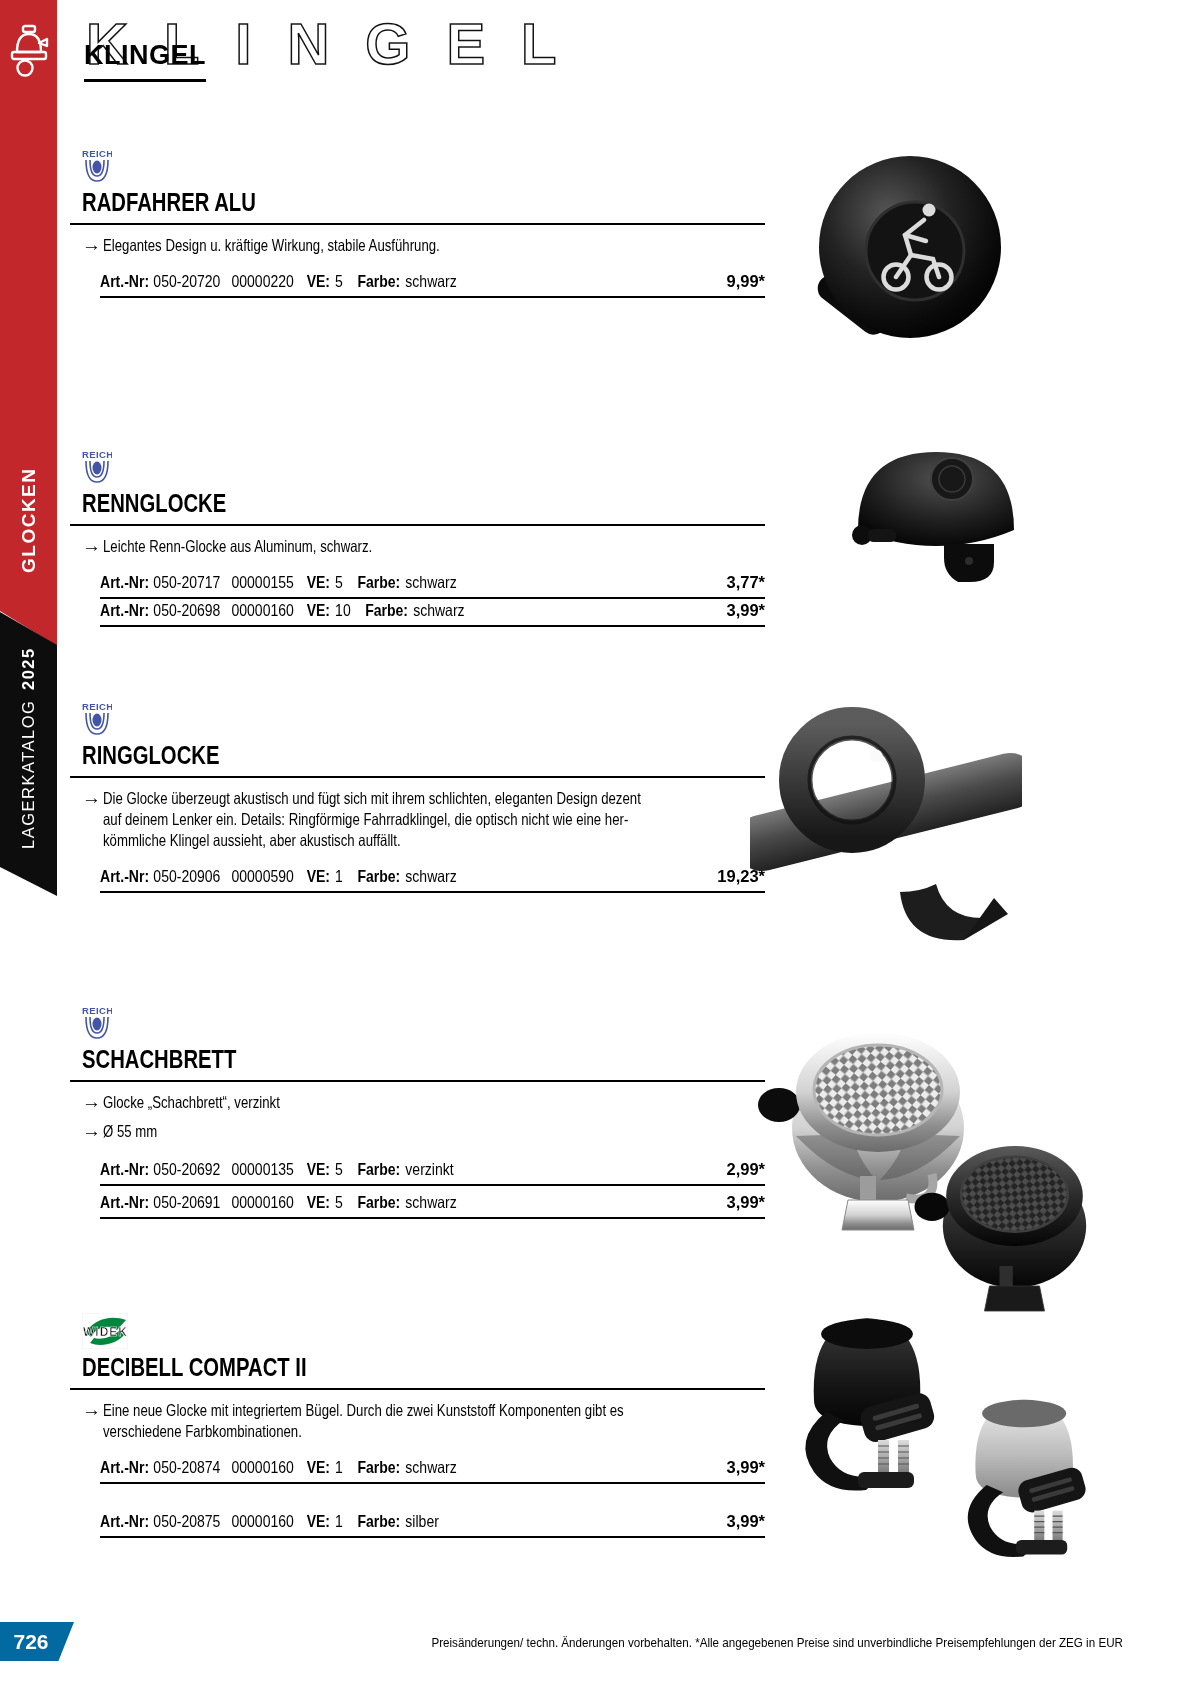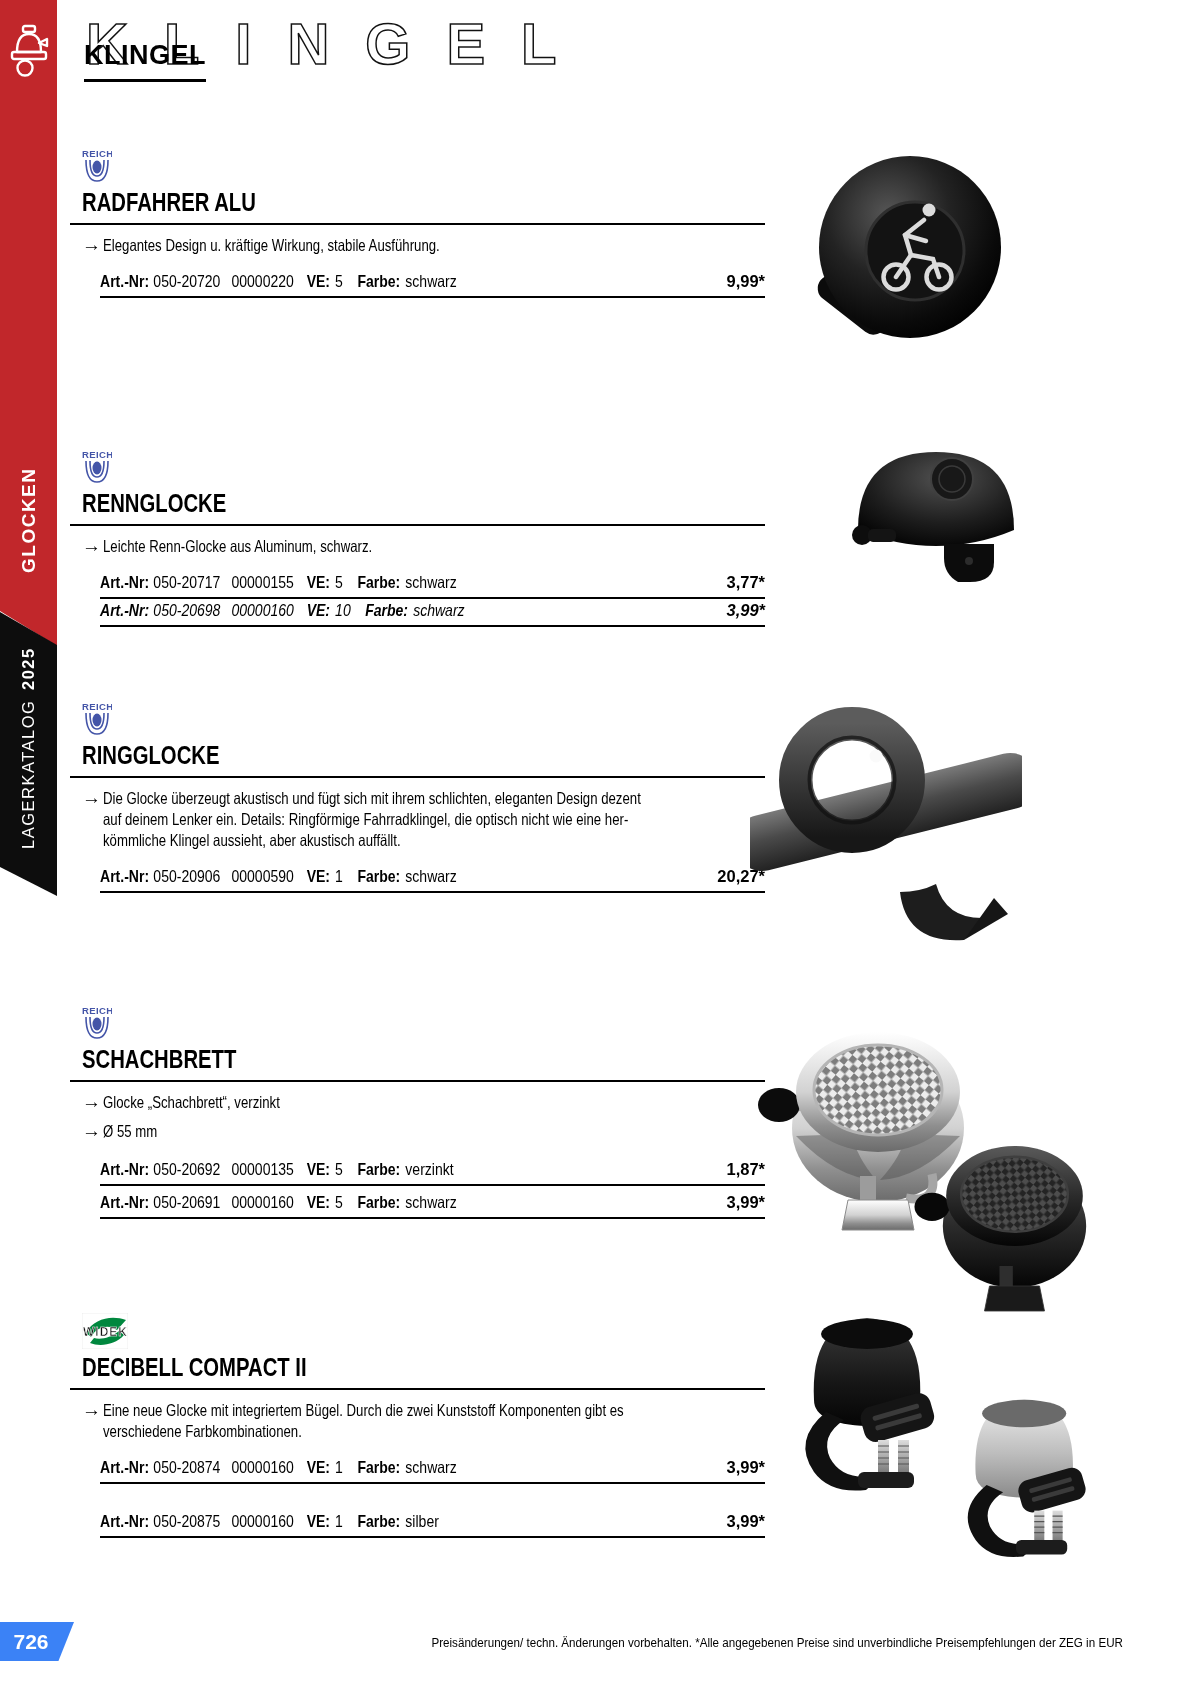--- a/index.html
+++ b/index.html
@@ -49,34 +49,34 @@
   .bullet-lines { font-size:16.5px; line-height:21px; transform:scaleX(0.8); transform-origin:0 0; white-space:nowrap; }
   .rows { margin-left:30px; }
   .s1 .rows { margin-top:14px; } .s2 .rows { margin-top:16px; }
   .s3 .rows { margin-top:14px; } .s4 .rows { margin-top:18px; }
   .s5 .rows { margin-top:12px; }
   .art-row {
     position:relative; font-size:16.5px; line-height:19px;
     padding-bottom:5px; border-bottom:2px solid #000; margin-top:16px;
     white-space:nowrap;
   }
-  .s2 .art-row + .art-row { margin-top:2px;font-style:italic; }
+  .s2 .art-row + .art-row { margin-top:2px; }
   .s4 .art-row + .art-row { margin-top:7px; }
   .s5 .art-row + .art-row { margin-top:28px; }
   .row-content { display:inline-block; transform:scaleX(0.85); transform-origin:0 50%; }
   .lbl { font-weight:bold; }
   .v-nr { margin-left:5px; } .v-code { margin-left:13px; }
   .l-ve { margin-left:15px; } .v-ve { margin-left:6px; }
   .l-farbe { margin-left:17px; } .v-farbe { margin-left:6px; }
   .price { position:absolute; right:0; bottom:5px; font-weight:bold; font-size:16.5px; }
   
   .photo { position:absolute; }
   
   .page-num-box {
-    position:absolute; left:0; top:1622px; width:74px; height:39px; background:#3b82f6;
+    position:absolute; left:0; top:1622px; width:74px; height:39px; background:#0369a1;
     clip-path:polygon(0 0, 100% 0, 79% 100%, 0 100%);
     color:#fff; font-size:21px; font-weight:bold;
     display:flex; align-items:center; justify-content:center; padding-right:12px;
   }
   .footer-note {
     position:absolute; left:380px; top:1636px; width:735px;
     font-size:12.5px; text-align:right; transform:scaleX(0.93); transform-origin:100% 0;
     white-space:nowrap;
   }
 </style>
@@ -183,21 +183,21 @@
         <div>Die Glocke überzeugt akustisch und fügt sich mit ihrem schlichten, eleganten Design dezent</div>
         <div>auf deinem Lenker ein. Details: Ringförmige Fahrradklingel, die optisch nicht wie eine her-</div>
         <div>kömmliche Klingel aussieht, aber akustisch auffällt.</div>
       </div>
     </div>
     <div class="rows">
       <div class="art-row">
         <span class="row-content">
           <span class="lbl">Art.-Nr:</span><span class="v-nr">050-20906</span><span class="v-code">00000590</span><span class="lbl l-ve">VE:</span><span class="v-ve">1</span><span class="lbl l-farbe">Farbe:</span><span class="v-farbe">schwarz</span>
         </span>
-        <span class="price">20,27*</span>
+        <span class="price">19,23*</span>
       </div>
     </div>
   </div>
 
   <div class="sec s4" style="top:1005px;">
     <svg class="brand-logo" width="30" height="36" viewBox="0 0 30 36">
       <text x="0" y="9" font-family="Liberation Sans, sans-serif" font-size="9.5" font-weight="bold" fill="#4455a8" letter-spacing="0.4">REICH</text>
       <g stroke="#4455a8" fill="none" stroke-width="1.6">
         <path d="M4 12 Q4 33 15 33 Q26 33 26 12"></path>
         <path d="M8 12 Q8 28 15 28 Q22 28 22 12"></path>
@@ -216,21 +216,21 @@
       <span class="arrow">→</span>
       <div class="bullet-lines">
           <div>Ø 55 mm</div>
         </div>
     </div>
     <div class="rows">
       <div class="art-row">
         <span class="row-content">
           <span class="lbl">Art.-Nr:</span><span class="v-nr">050-20692</span><span class="v-code">00000135</span><span class="lbl l-ve">VE:</span><span class="v-ve">5</span><span class="lbl l-farbe">Farbe:</span><span class="v-farbe">verzinkt</span>
         </span>
-        <span class="price">1,87*</span>
+        <span class="price">2,99*</span>
       </div>
       <div class="art-row">
         <span class="row-content">
           <span class="lbl">Art.-Nr:</span><span class="v-nr">050-20691</span><span class="v-code">00000160</span><span class="lbl l-ve">VE:</span><span class="v-ve">5</span><span class="lbl l-farbe">Farbe:</span><span class="v-farbe">schwarz</span>
         </span>
         <span class="price">3,99*</span>
       </div>
     </div>
   </div>
 

